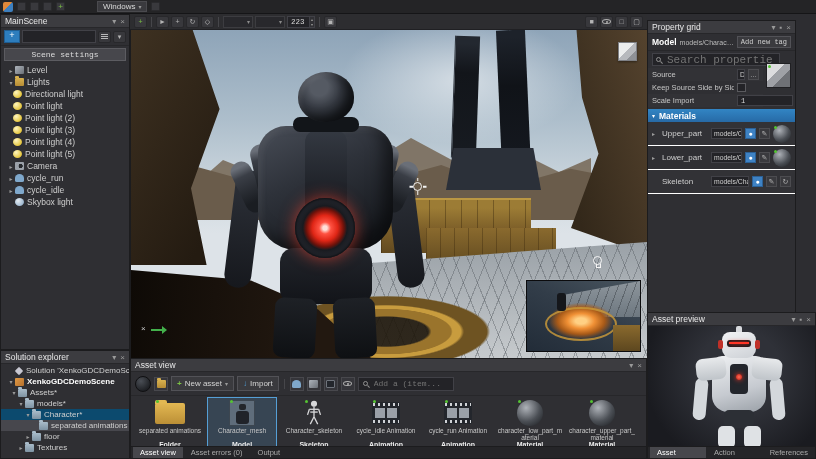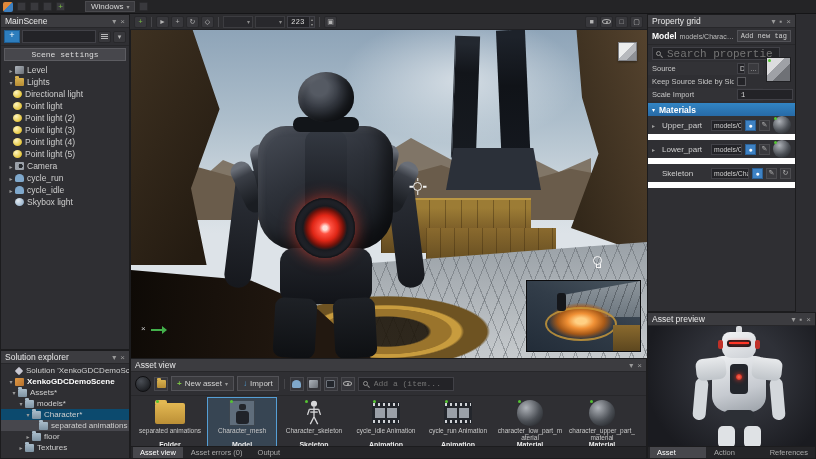--- a/index.html
+++ b/index.html
@@ -11,21 +11,21 @@
   .ticons{display:flex;gap:4px;color:#9a9a9a;font-size:8px;align-items:center}
   .ticons span{cursor:default}
   input,button{font-family:Liberation Mono, monospace}
   input{background:#232327;border:1px solid #414147;color:#d8d8d8;font-size:8px;height:13px;padding:0 3px;outline:none}
   button{background:#3a3a3e;border:1px solid #525257;color:#cfcfcf;font-size:8px;cursor:pointer}
   
   .titlebar{position:absolute;left:0;top:0;width:816px;height:14px;background:#242426;border-bottom:1px solid #151517;display:flex;align-items:center;gap:4px;padding:0 3px}
   .logo{width:10px;height:10px;background:linear-gradient(135deg,#e0883a 0 50%,#3d7fbf 50%);border-radius:2px}
   .tbmini{width:9px;height:9px;background:#39393d;border:1px solid #2a2a2d;border-radius:1px}
   .tbmini.green{color:#7bc144;font-size:8px;line-height:7px;text-align:center}
-  .menu-btn{display:flex;align-items:center;gap:3px;background:#3a3a3e;border:1px solid #4a4a4e;height:11px;padding:0 5px;font-size:8px;color:#d8d8d8;margin-left:16px}
+  .menu-btn{display:flex;align-items:center;gap:3px;background:#3a3a3e;border:1px solid #4a4a4e;height:11px;padding:0 5px;font-size:8px;color:#d8d8d8;margin-left:28px}
   
   .vtoolbar{position:absolute;left:130px;top:14px;width:517px;height:16px;background:#2d2d30;border-bottom:1px solid #202023;display:flex;align-items:center;gap:2px;padding:0 4px}
   .tbtn{min-width:13px;height:12px;background:#38383c;border:1px solid #28282b;color:#b4b4b4;font-size:7px;display:flex;align-items:center;justify-content:center;border-radius:2px}
   .tbtn.green{color:#7bc144}
   .tdrop{width:30px;height:12px;background:#28282c;border:1px solid #3c3c40;display:flex;align-items:center;justify-content:flex-end;padding:0 2px;color:#8a8a8a;font-size:6px}
   .tnum{width:28px;height:12px;display:flex;align-items:center}
   .tnum input{width:22px;height:12px;font-size:7.5px;border-right:none}
   .spin{display:flex;flex-direction:column;font-size:4px;color:#9a9a9a;background:#303034;border:1px solid #414147;height:12px;justify-content:center;padding:0 1px}
   .vsep{width:1px;height:10px;background:#46464a;margin:0 2px}
   .flexspace{flex:1}
@@ -96,38 +96,38 @@
   .thumb-model::after{content:"";position:absolute;left:6px;top:10px;width:13px;height:13px;background:#202329;border-radius:3px}
   .thumb-mat{width:26px;height:26px;border-radius:50%;background:radial-gradient(circle at 35% 30%,#aeb2b8,#4b4f55 55%,#17191c)}
   .film{width:28px;height:22px;background:#23262c;border-radius:2px;position:relative;overflow:hidden}
   .film::before,.film::after{content:"";position:absolute;left:1px;right:1px;height:3px;background:repeating-linear-gradient(90deg,#cfd2d6 0 2px,transparent 2px 5px)}
   .film::before{top:1px}.film::after{bottom:1px}
   .film .frame{position:absolute;left:3px;top:6px;right:3px;bottom:6px;background:linear-gradient(90deg,#9aa0a8 0 44%,#23262c 44% 56%,#9aa0a8 56%)}
   .bottabs{position:absolute;left:0;bottom:0;width:100%;height:12px;background:#252528;display:flex;align-items:flex-end;gap:1px;padding-left:2px;border-top:1px solid #1c1c1e}
   .btab{font-size:7.5px;color:#aaaaaa;padding:1px 7px;height:11px;line-height:9px}
   .btab.active{background:#47474c;color:#ffffff}
   
-  .propgrid{left:647px;top:14px;width:149px;height:298px}
+  .propgrid{left:647px;top:20px;width:149px;height:298px}
   .pg-header{display:flex;align-items:center;gap:3px;padding:2px 4px;border-bottom:1px solid #27272a}
   .pg-model{font-weight:bold;color:#fff;font-size:8.5px;white-space:nowrap}
   .pg-path{font-size:7px;color:#bdbdbd;white-space:nowrap;overflow:hidden;text-overflow:ellipsis;flex:1}
   .addtag{height:12px;font-size:7px;padding:0 3px;white-space:nowrap}
   .pg-search{margin:2px 4px;display:flex;align-items:center;gap:3px;background:#232327;border:1px solid #414147;height:13px;padding:0 3px;width:128px}
   .pg-search input{border:none;background:transparent;flex:1;min-width:0;height:11px;font-size:11px}
   .pgrow{display:flex;align-items:center;height:13px;padding:0 4px;font-size:7.5px;color:#c6c6c6;gap:3px}
   .pgrow:nth-child(odd){background:#323236}
   .pglabel{width:82px;flex:none;white-space:nowrap;overflow:hidden}
   .chip{background:#232327;border:1px solid #414147;height:11px;line-height:10px;padding:0 2px;font-size:6.8px;color:#cfcfcf;white-space:nowrap;overflow:hidden;flex:1;min-width:0}
   .miniic{width:11px;height:11px;flex:none;background:#3a3a3e;border:1px solid #4c4c50;color:#b8b8b8;font-size:7px;display:flex;align-items:center;justify-content:center}
   .miniic.blue{background:#3e82c4;border-color:#2c6196;color:#fff}
   .cbx{width:9px;height:9px;background:#232327;border:1px solid #5a5a5e;flex:none}
   .cubethumb{position:absolute;right:4px;top:42px;width:25px;height:25px;background:linear-gradient(135deg,#dcdcde 0 38%,#9fa1a6 38% 62%,#6f7176 62%);border:1px solid #202023}
   .mat-hdr{display:flex;align-items:center;gap:4px;height:13px;padding:0 4px;background:linear-gradient(180deg,#3285c4,#276aa6);color:#fff;font-weight:bold;font-size:8.5px;margin-top:2px}
   .mat-hdr .arrow{font-size:6px}
-  .matrow{display:flex;align-items:center;min-height:24px;padding:0 4px;gap:3px;border-bottom:6px solid #ffffff;font-size:8px;color:#cfcfcf}
+  .matrow{display:flex;align-items:center;min-height:24px;padding:0 4px;gap:3px;border-bottom:1px solid #ffffff;font-size:8px;color:#cfcfcf}
   .matrow:nth-child(odd){background:#323236}
   .matrow .arrow{width:7px;font-size:6px;color:#9a9a9a}
   .matrow .mlabel{width:46px;flex:none;white-space:nowrap;overflow:hidden}
   .thumb-mat.sm{width:18px;height:18px;flex:none;position:relative}
   
   .assetprev{left:647px;top:312px;width:169px;height:147px}
   .prev-scene{position:relative;height:122px;background:radial-gradient(circle at 55% 38%,#2f3138 0 35%,#1a1b20 80%);overflow:hidden}
   .pe{position:absolute}
 </style>
 </head>

